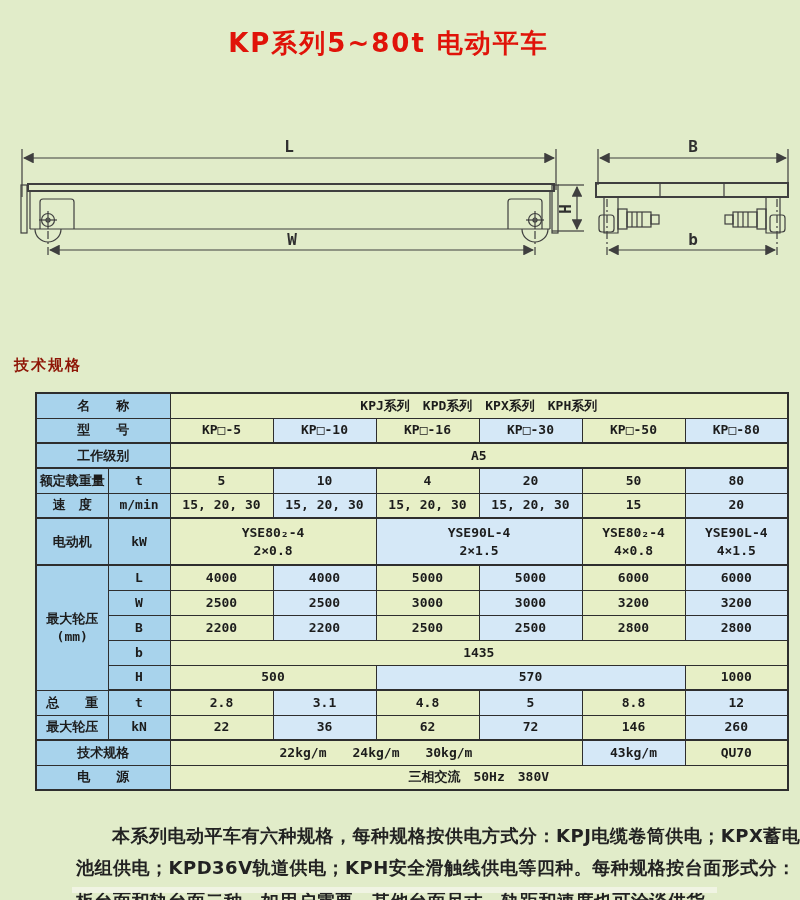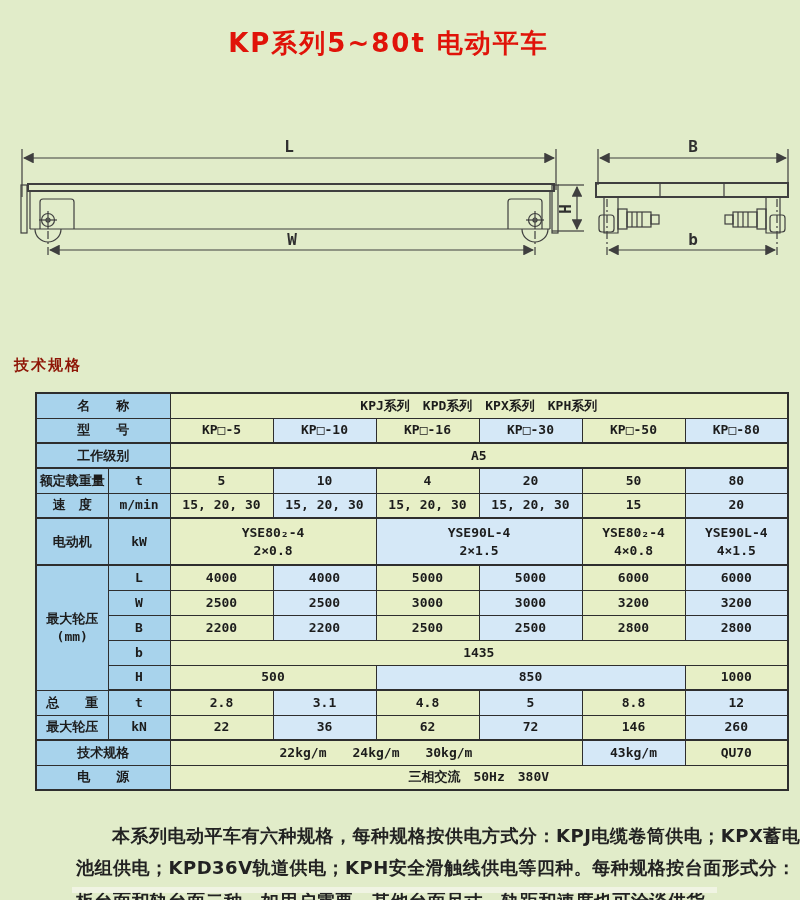--- a/index.html
+++ b/index.html
@@ -244,21 +244,21 @@
         <td class="g">2800</td>
         <td class="b">2800</td>
       </tr>
       <tr>
         <td class="hdr">b</td>
         <td class="g" colspan="6">1435</td>
       </tr>
       <tr class="thick">
         <td class="hdr">H</td>
         <td class="g" colspan="2">500</td>
-        <td class="b" colspan="3">850</td>
+        <td class="b" colspan="3">570</td>
         <td class="g">1000</td>
       </tr>
       <tr>
         <td class="hdr">总　　重</td>
         <td class="hdr">t</td>
         <td class="g">2.8</td>
         <td class="b">3.1</td>
         <td class="g">4.8</td>
         <td class="b">5</td>
         <td class="g">8.8</td>

